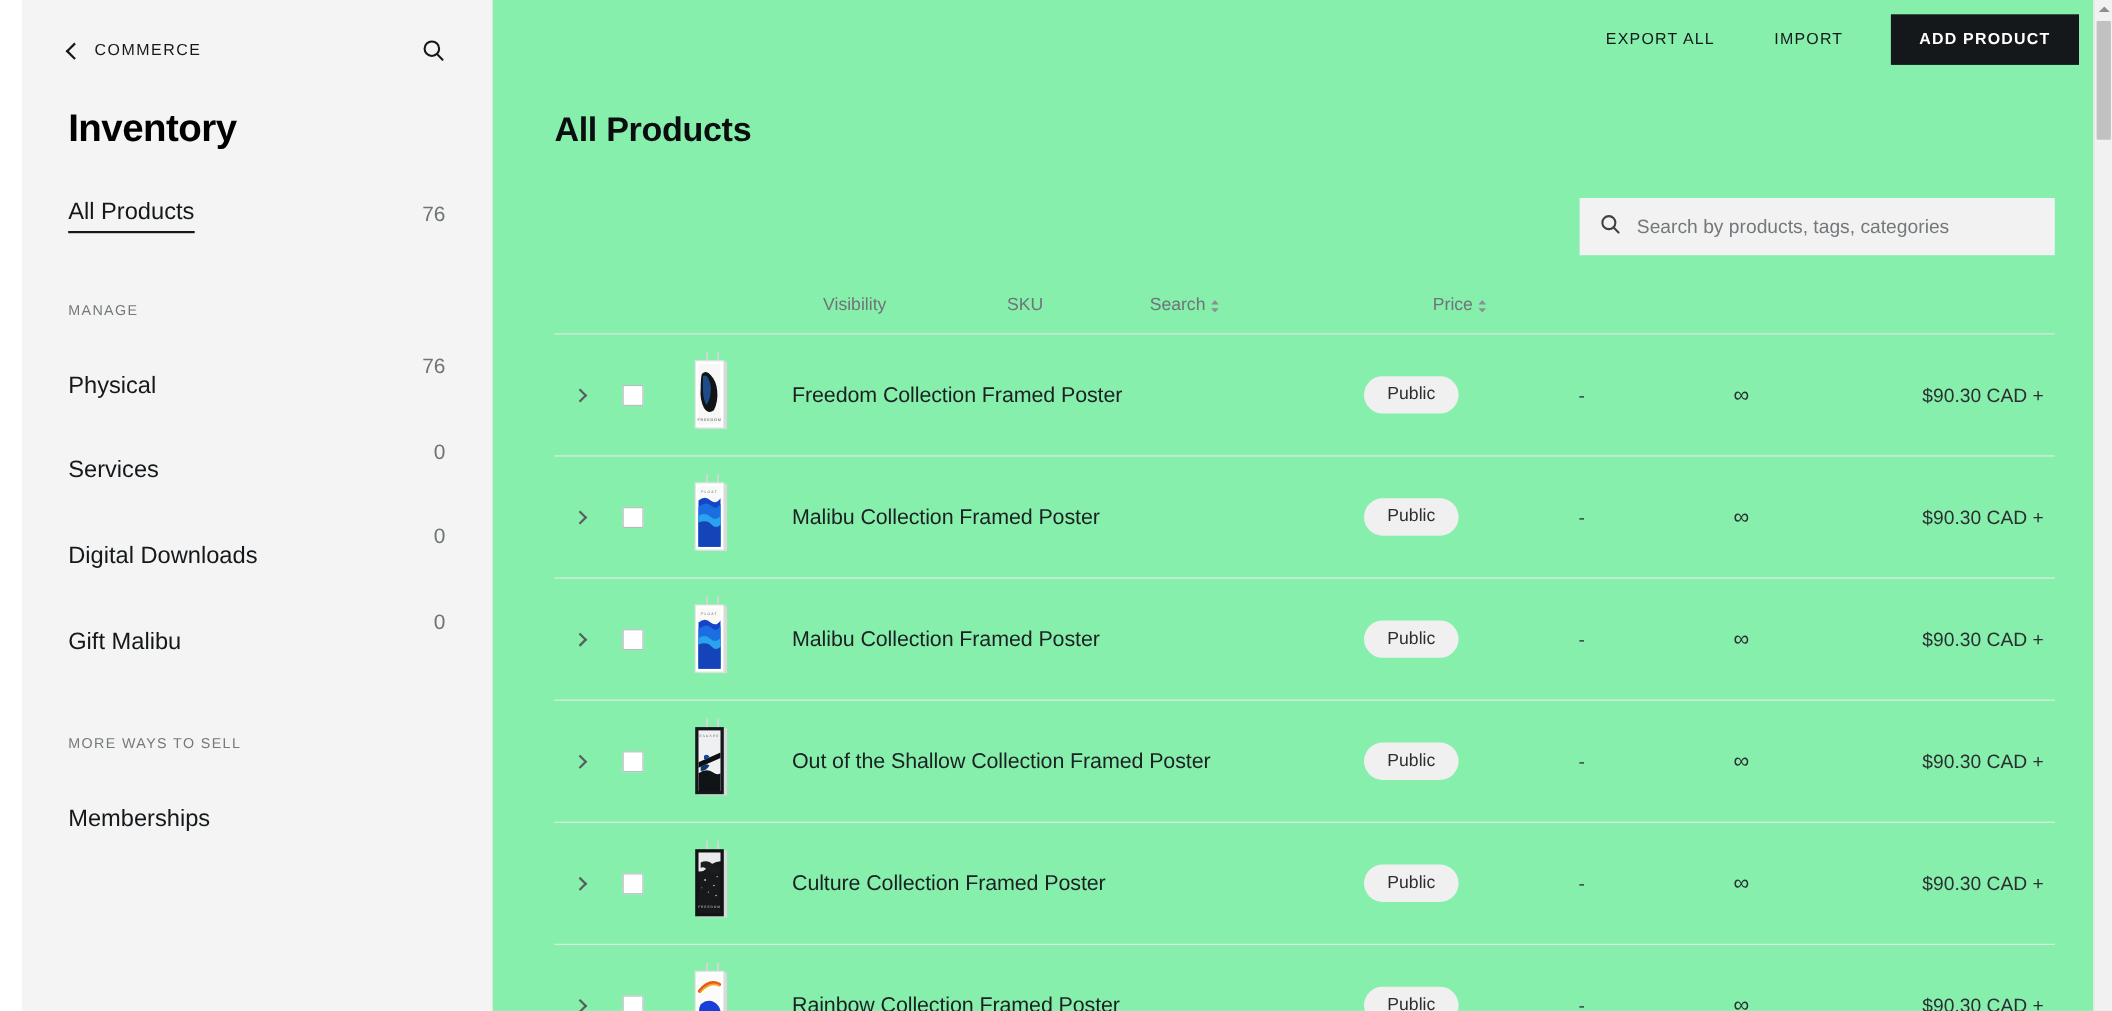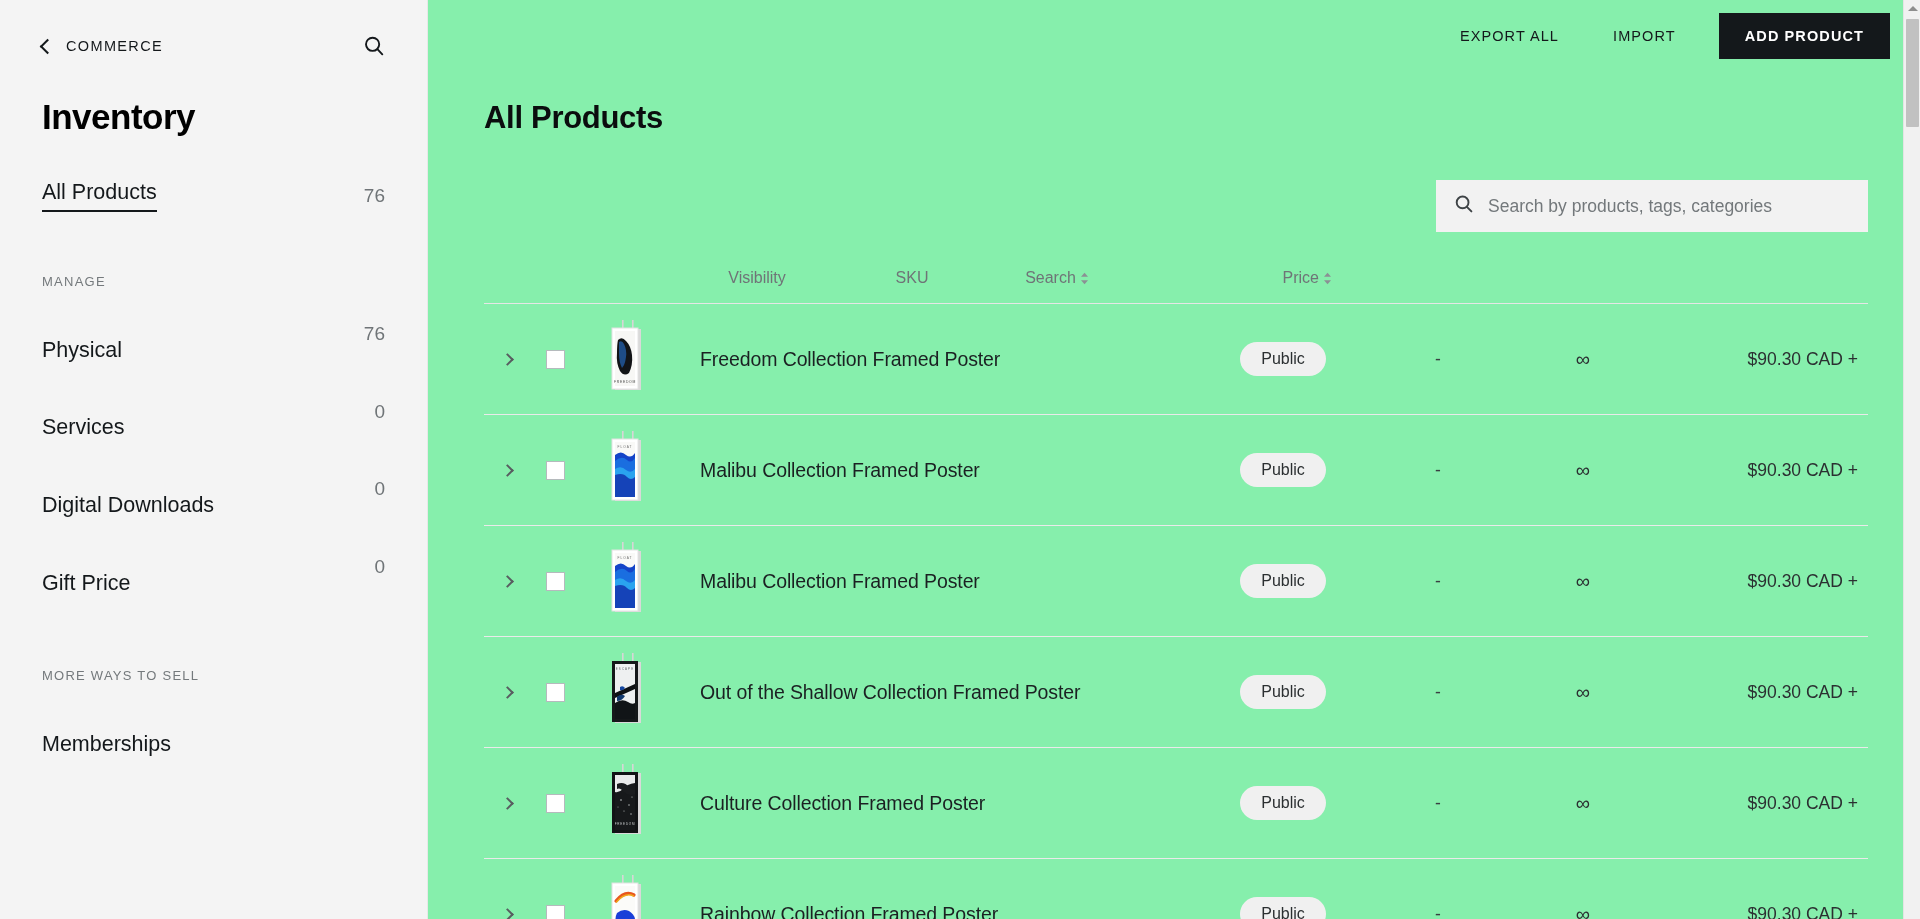--- a/index.html
+++ b/index.html
@@ -3,21 +3,21 @@
 <meta charset="utf-8">
 <style>
   * { box-sizing: border-box; margin: 0; padding: 0; }
   html, body {
     width: 1920px; height: 919px;
     overflow: hidden;
     background: #ffffff;
     font-family: "Liberation Sans", sans-serif;
     -webkit-font-smoothing: antialiased;
   }
-  .app { display: flex; width: 1920px; height: 919px; position: relative; }
+  .app { display: flex; width: 1920px; height: 919px; position: relative; padding-left: 20px; }
 
   
   .sidebar {
     width: 428px;
     min-width: 428px;
     height: 919px;
     background: #f4f4f4;
     border-right: 1px solid #e8e8e8;
     padding: 0 42px;
     position: relative;
@@ -319,21 +319,21 @@
       </div>
       <div class="sb-item">
         <span class="lbl">Services</span>
         <span class="cnt">0</span>
       </div>
       <div class="sb-item">
         <span class="lbl">Digital Downloads</span>
         <span class="cnt">0</span>
       </div>
       <div class="sb-item">
-        <span class="lbl">Gift Price</span>
+        <span class="lbl">Gift Malibu</span>
         <span class="cnt">0</span>
       </div>
     </div>
 
     <div class="sb-section-head">MORE WAYS TO SELL</div>
     <div>
       <div class="sb-item">
         <span class="lbl">Memberships</span>
         <span class="cnt"></span>
       </div>

